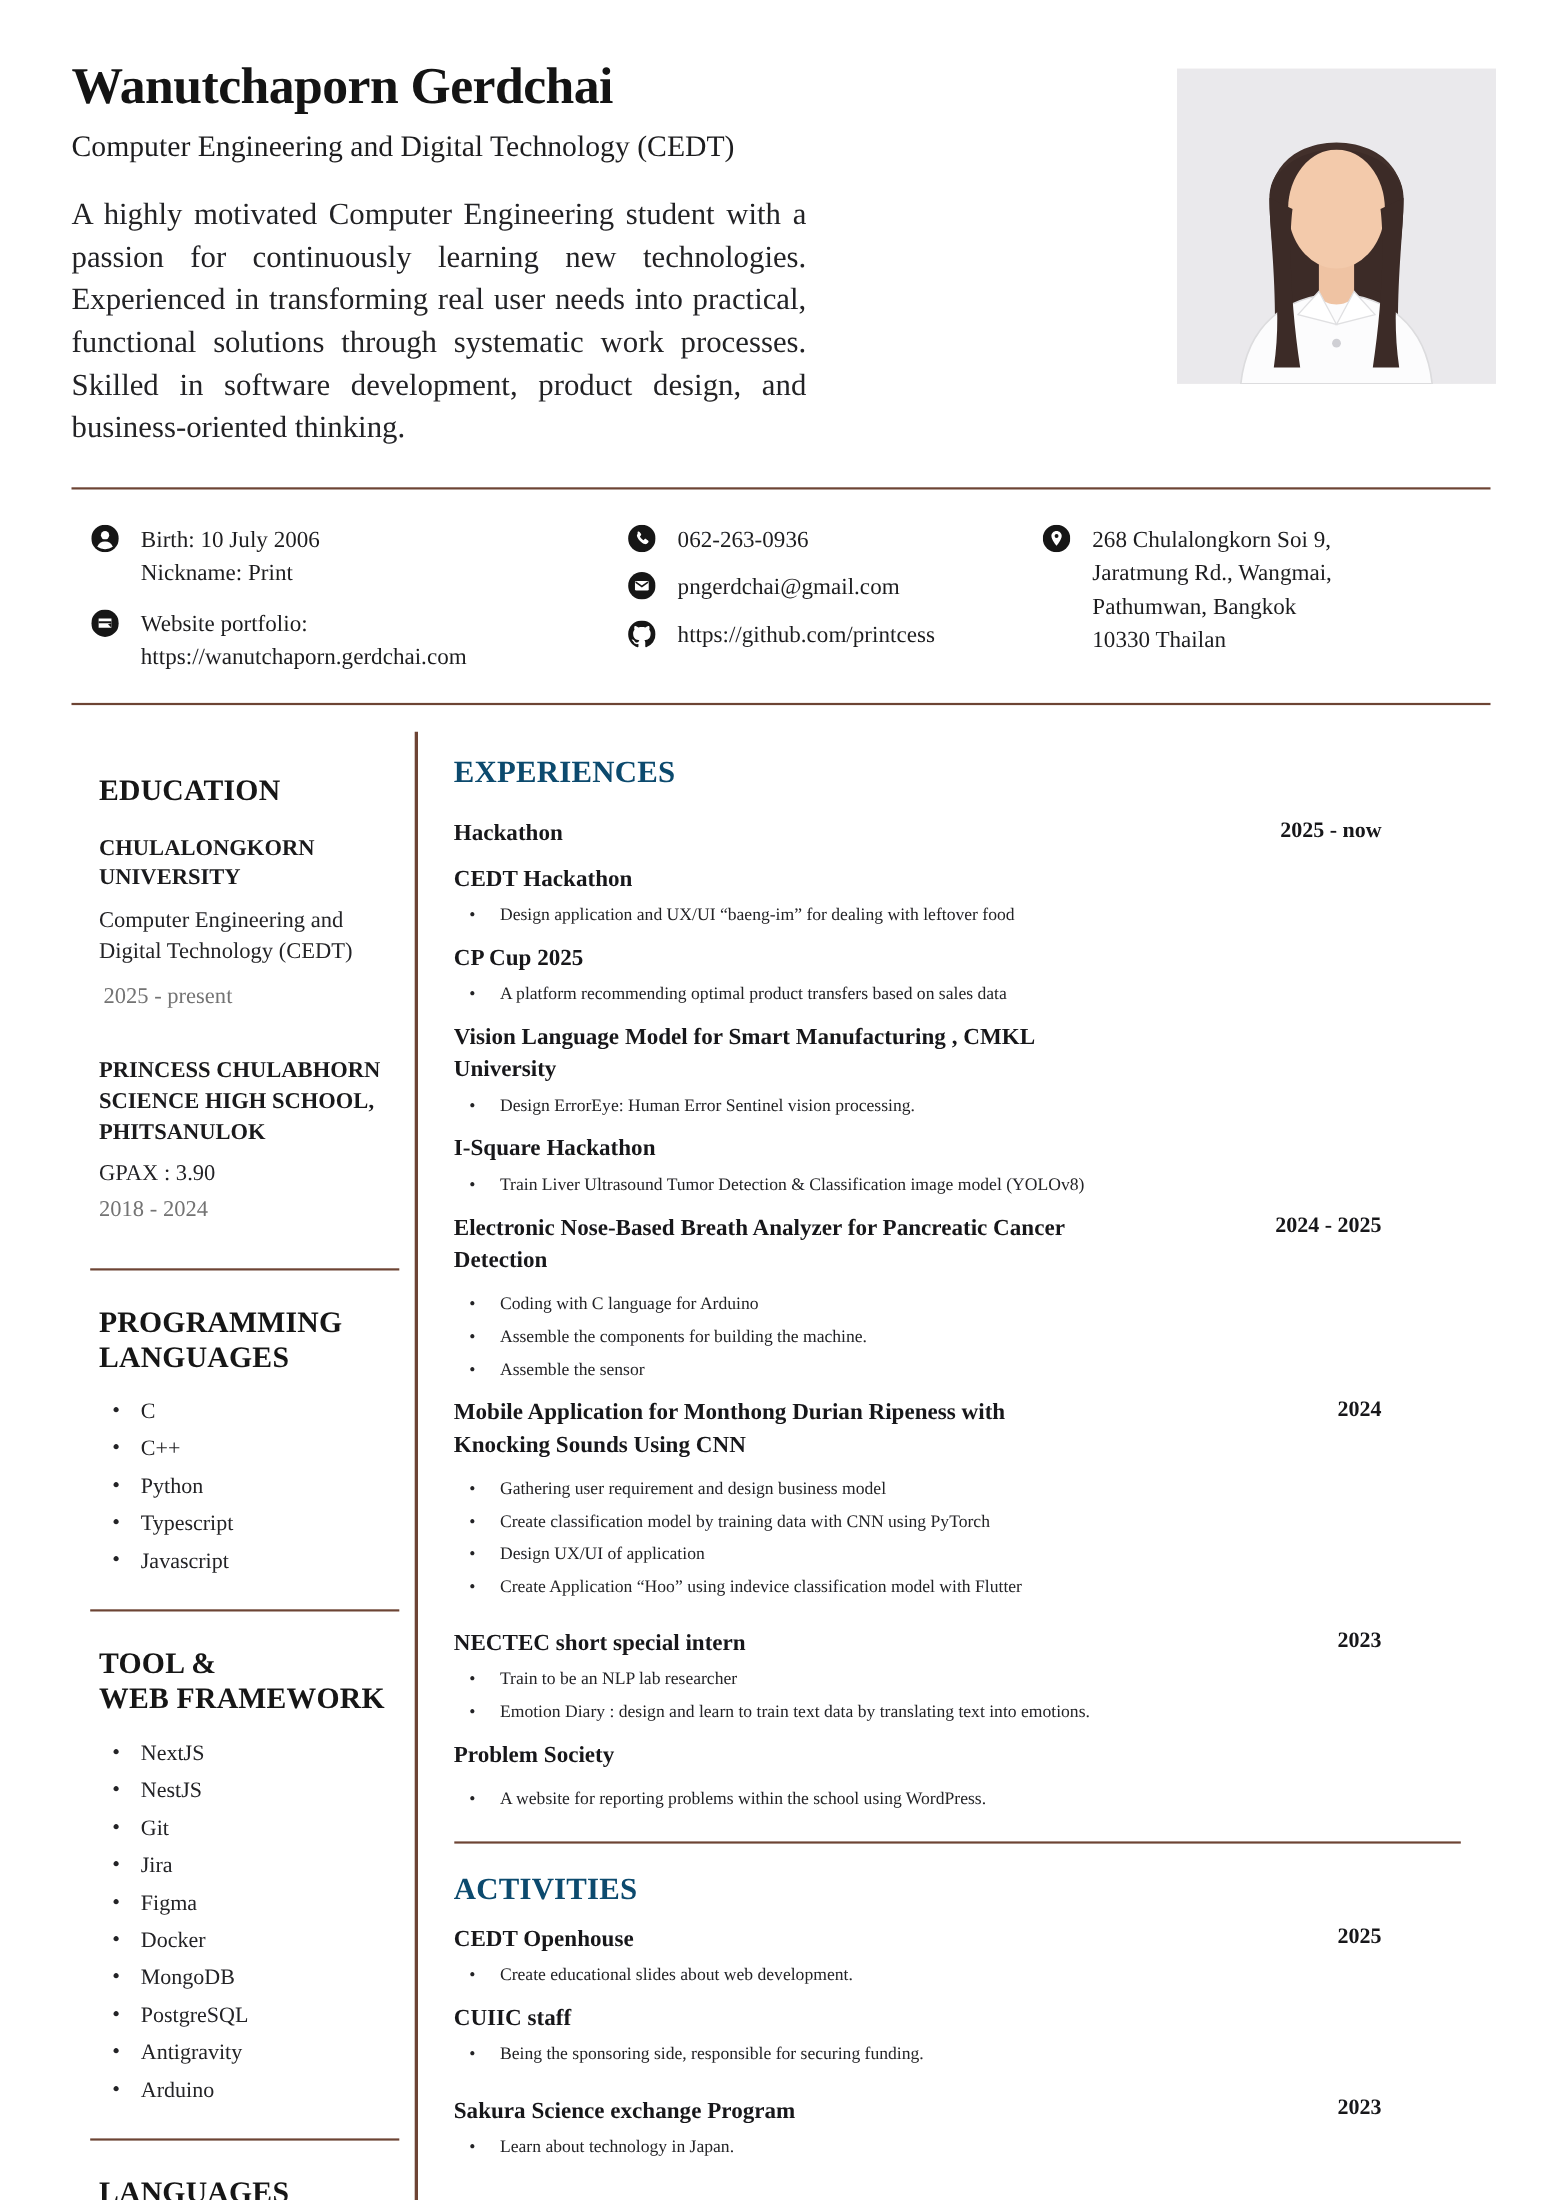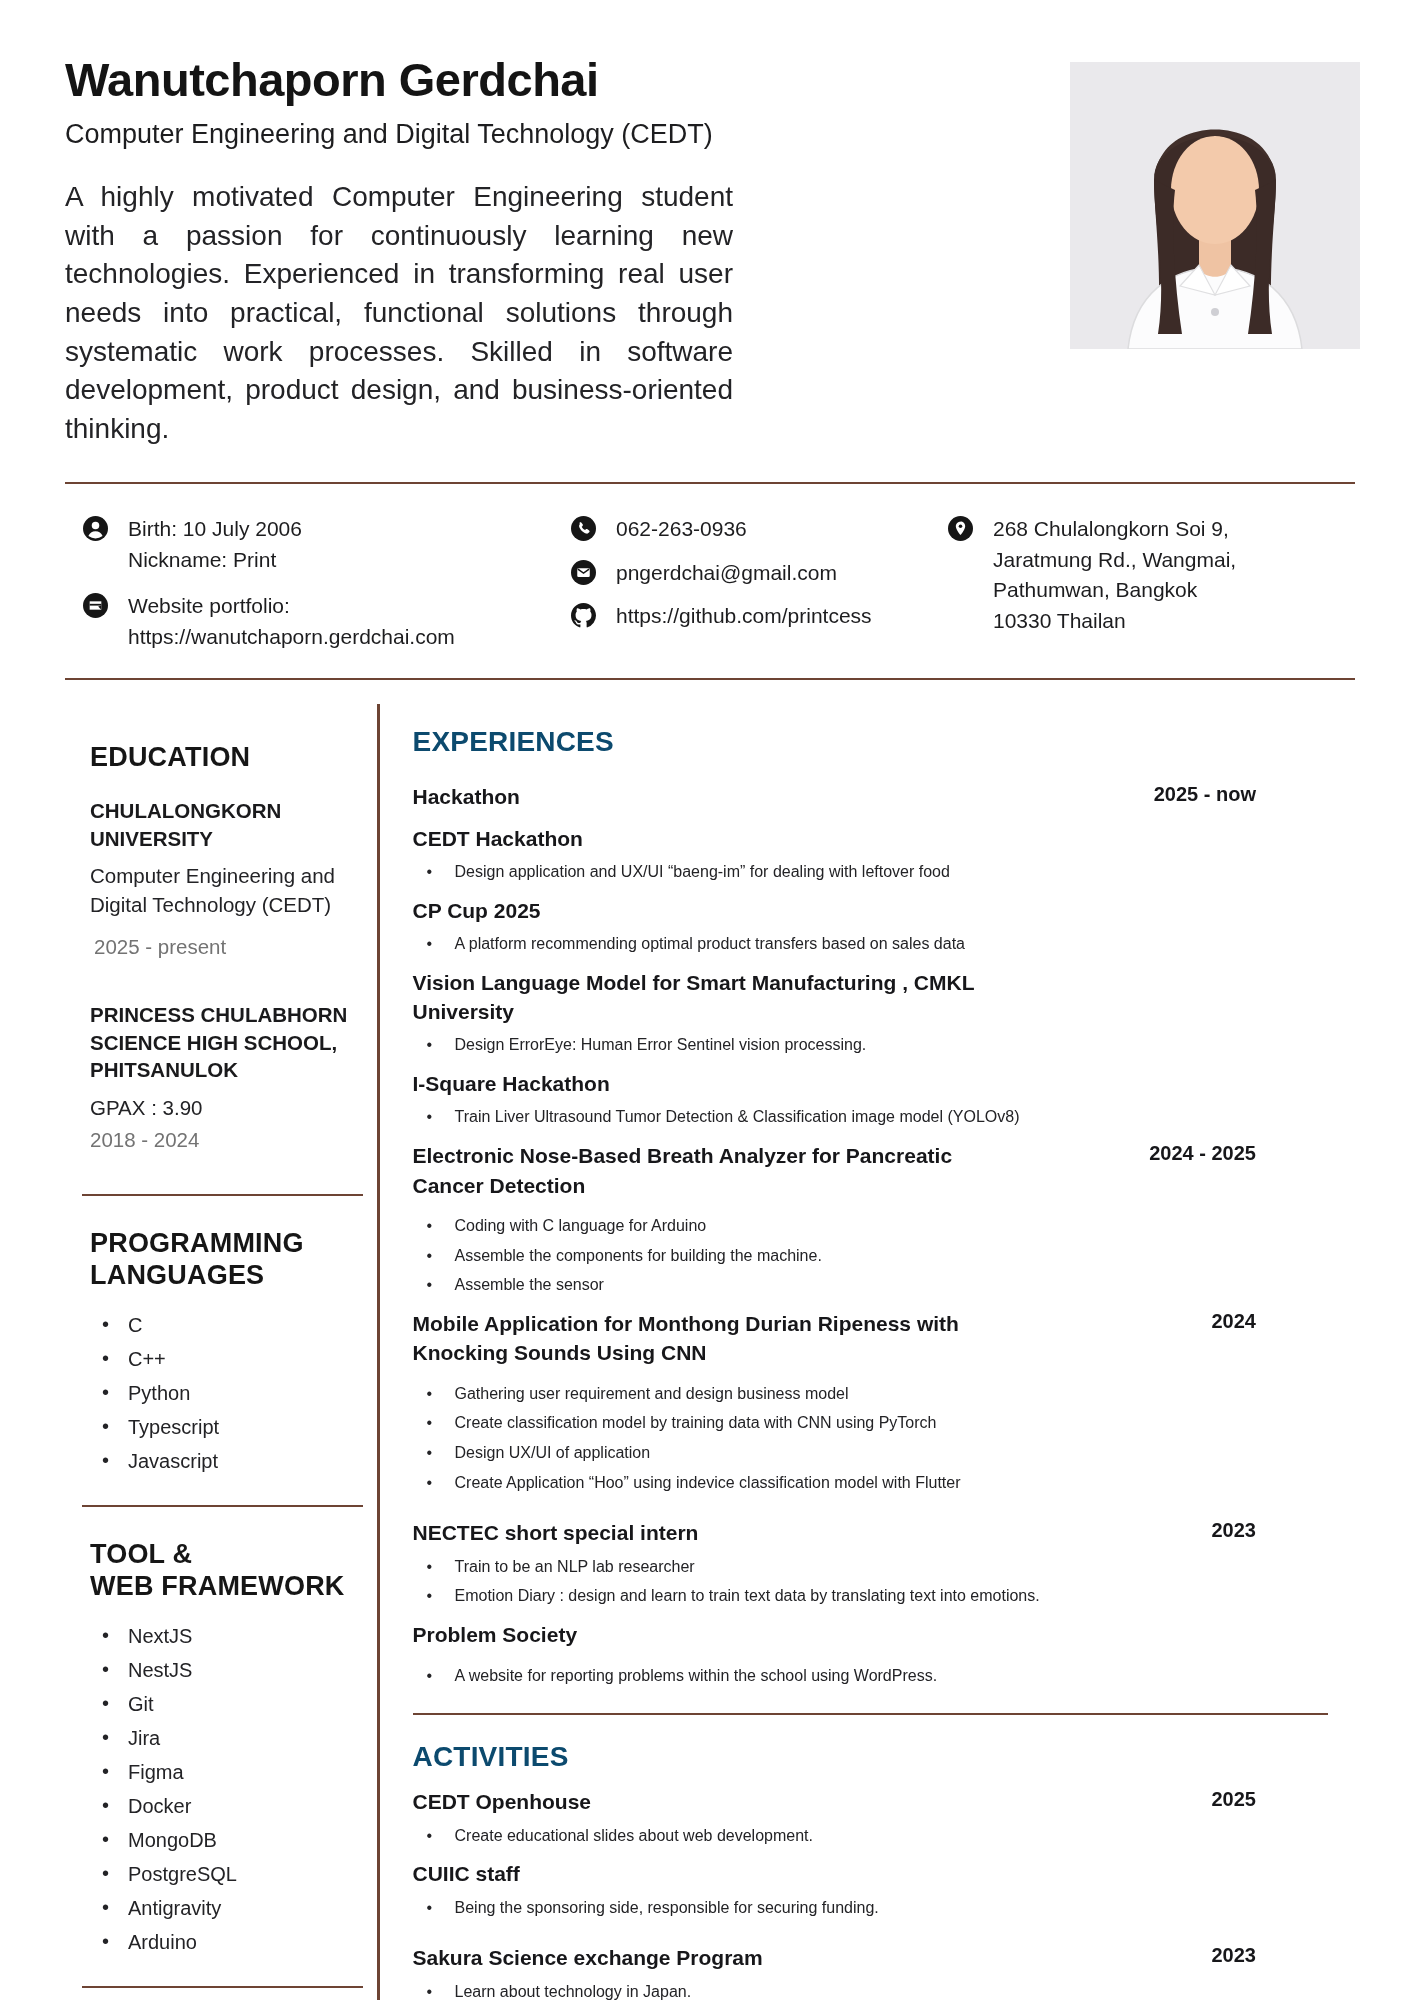--- a/index.html
+++ b/index.html
@@ -4,21 +4,21 @@
 <style>
   * { box-sizing: border-box; }
   html,body { margin:0; padding:0; }
   body {
     width:1414px; height:2000px;
     background:#ffffff;
     color:#1d1d1f;
     font-family:"Liberation Sans", sans-serif;
     overflow:hidden;
   }
-  .page { position:relative; width:1414px; height:2000px; overflow:hidden; }
+  .page { position:relative; width:1414px; height:2000px; overflow:hidden;font-family:Liberation Serif, serif; }
 
   
   .hdr { position:relative; padding:52px 54px 0 65px; }
   .name {
     margin:0; font-size:47px; font-weight:800; letter-spacing:-0.5px; color:#141414;
   }
   .subtitle { margin-top:12px; font-size:27px; color:#1d1d1f; }
   .summary {
     margin:28px 0 0 0; width:668px;
     font-size:28px; line-height:1.38; text-align:justify; color:#232326;

